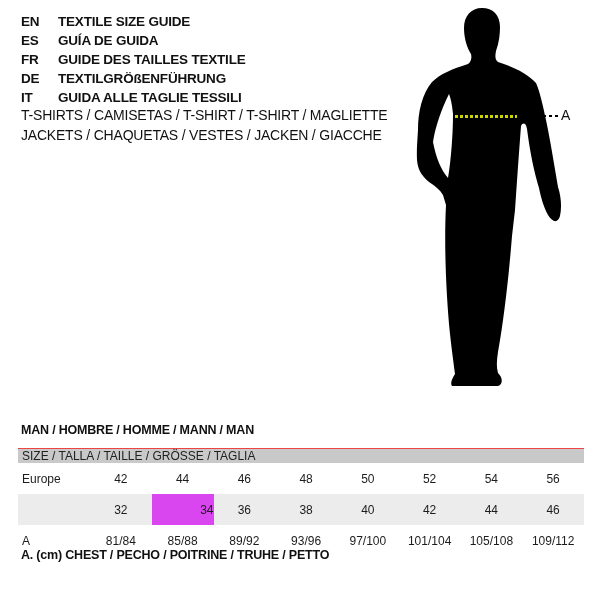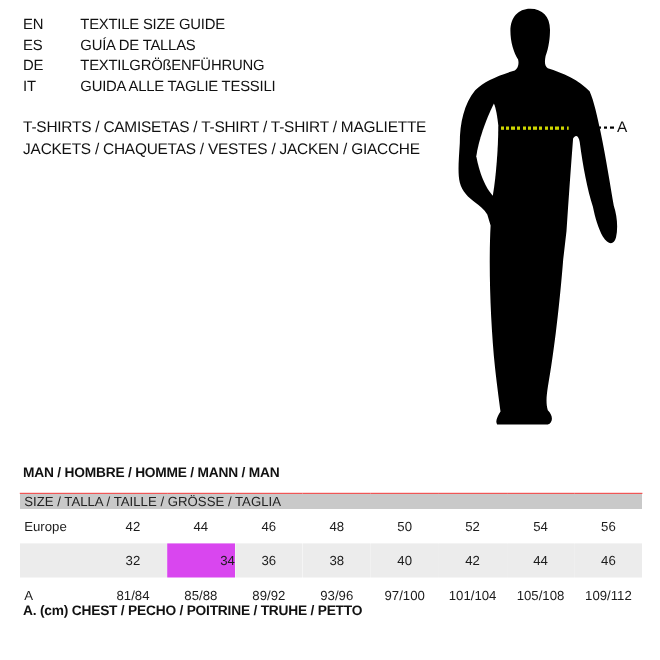--- a/index.html
+++ b/index.html
@@ -4,22 +4,22 @@
 <style>
   html,body{margin:0;padding:0;}
   body{
     width:600px;height:600px;position:relative;background:#ffffff;
     font-family:"Liberation Sans","DejaVu Sans",sans-serif;
     color:#111;overflow:hidden;
   }
   .abs{position:absolute;}
   
   .lang-list{left:21px;top:12px;width:380px;}
-  .lang-row{display:flex;line-height:19px;font-size:13.5px;font-weight:400;
-    letter-spacing:-0.2px;font-stretch:condensed;gap:15px;}
+  .lang-row{display:flex;line-height:19px;font-size:13.5px;font-weight:700;
+    letter-spacing:-0.2px;font-stretch:condensed;}
   .lang-code{width:37px;flex:0 0 37px;}
   
   .cats{left:21px;top:105px;width:430px;font-size:14px;font-weight:400;
     letter-spacing:-0.2px;line-height:20px;font-stretch:condensed;}
   
   .figure-wrap{left:408px;top:4px;width:160px;height:400px;}
   .chest-dash{left:455px;top:115px;width:62px;height:3px;
     background:repeating-linear-gradient(90deg,var(--dashcol,#ccd500) 0 3px,transparent 3px 5px);}
   .pointer-dash{left:543px;top:115px;width:16px;height:2px;
     background:repeating-linear-gradient(90deg,#000 0 3px,transparent 3px 6px);}
@@ -44,21 +44,25 @@
 </head>
 <body>
 
 <div class="abs lang-list">
   <div class="lang-row">
     <span class="lang-code">EN</span>
     <span>TEXTILE SIZE GUIDE</span>
   </div>
   <div class="lang-row">
     <span class="lang-code">ES</span>
-    <span>GUÍA DE TALLAS</span>
+    <span>GUÍA DE GUIDA</span>
+  </div>
+  <div class="lang-row">
+    <span class="lang-code">FR</span>
+    <span>GUIDE DES TAILLES TEXTILE</span>
   </div>
   <div class="lang-row">
     <span class="lang-code">DE</span>
     <span>TEXTILGRÖßENFÜHRUNG</span>
   </div>
   <div class="lang-row">
     <span class="lang-code">IT</span>
     <span>GUIDA ALLE TAGLIE TESSILI</span>
   </div>
 </div>

